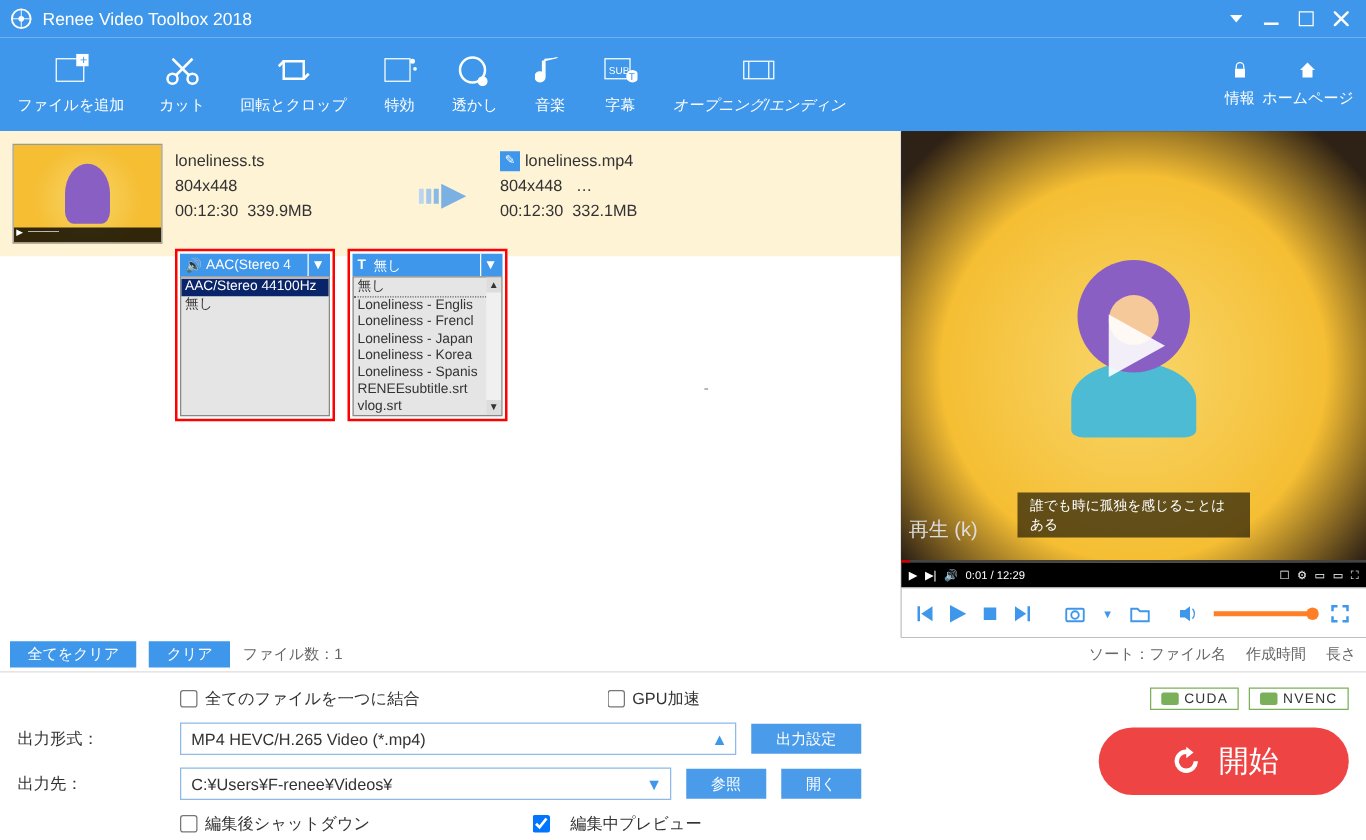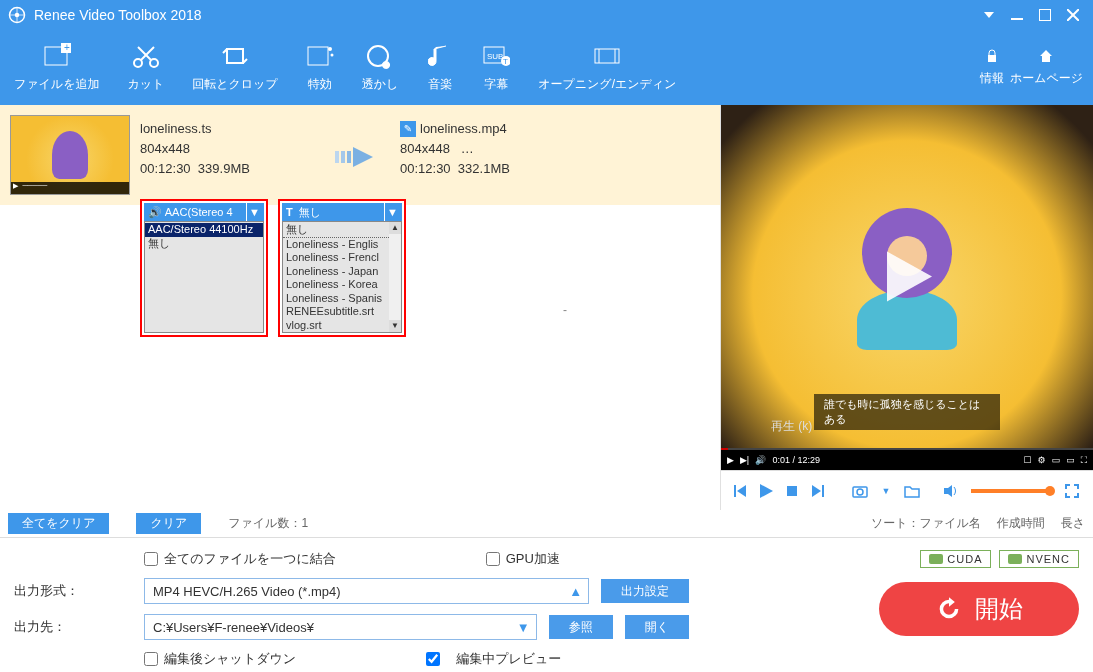--- a/index.html
+++ b/index.html
@@ -8,21 +8,21 @@
 
 .titlebar { height: 30px; background: #3e97ea; display: flex; align-items: center; color: #fff; padding: 0 8px; }
 .titlebar .logo { width: 18px; height: 18px; margin-right: 8px; display:flex; align-items:center; justify-content:center;}
 .titlebar .title { flex: 1; font-size: 14px; }
 .titlebar .winbtn { width: 24px; height: 24px; display: flex; align-items: center; justify-content: center; cursor: pointer; margin-left: 4px; }
 
 
 .toolbar { height: 75px; background: #3e97ea; display: flex; align-items: center; color: #fff; }
 .tool-item { display: flex; flex-direction: column; align-items: center; justify-content: center; height: 100%; padding: 0 14px; cursor: pointer; font-size: 12px; }
 .tool-item .icon { width: 28px; height: 28px; margin-bottom: 6px; display:flex; align-items:center; justify-content:center; }
-.tool-item.wide { min-width: 130px; }
+.tool-item.wide { min-width: 130px; font-style: italic; }
 .toolbar .spacer { flex: 1; }
 .toolbar .right-links { display: flex; align-items:center; gap: 6px; padding-right: 10px; font-size: 12px; }
 .right-links .lnk { display:flex; align-items:center; gap:4px; cursor:pointer;flex-direction:column; }
 
 
 .main { display: flex; height: 405px; }
 .file-area { flex: 1; background: #fff; position: relative; border-right: 1px solid #e0e0e0;}
 .file-row { display: flex; padding: 10px 10px 0 10px; background: #fff3d6; height: 100px;}
 .thumb { width: 120px; height: 80px; background: #f5be33; border: 1px solid #999; position: relative; overflow:hidden; }
 .thumb-inner { width:100%; height:100%; background: radial-gradient(circle at 50% 55%, #f8d66a 0%, #f5be33 60%); display:flex; align-items:center; justify-content:center; }
@@ -52,33 +52,33 @@
 
 .preview { width: 372px; background: #000; position: relative; }
 .preview-img { position:absolute; top:0; left:0; right:0; bottom:60px; background: radial-gradient(circle at 50% 55%, #f8d66a 0%, #f5be33 58%, #2e2115 90%); display:flex; align-items:center; justify-content:center; }
 .preview-person { width:120px; height:160px; position:relative; margin-top:20px;}
 .preview-person .head { width:90px; height:90px; background:#8a5fc4; border-radius:50%; margin:0 auto; position:relative;}
 .preview-person .face { width:40px; height:40px; background:#f5c99a; border-radius:50%; position:absolute; top:28px; left:25px;}
 .preview-person .body { width:100px; height:60px; background:#4ebbd4; border-radius:50% 50% 10% 10%; margin:-8px auto 0;}
 .play-overlay { position:absolute; top:50%; left:50%; transform:translate(-50%,-50%); }
 .play-overlay svg { fill:#fff; opacity:0.9; }
 .preview-sub { position:absolute; bottom:80px; left:50%; transform:translateX(-50%); background:rgba(0,0,0,0.6); color:#fff; font-size:11px; padding:3px 10px; }
-.preview-label { position:absolute; bottom:75px; left:6px; color:#ddd; font-size:12px;margin-left:44px; }
+.preview-label { position:absolute; bottom:75px; left:6px; color:#ddd; font-size:16px; }
 .preview-ytbar { position:absolute; bottom:40px; left:0; right:0; height:20px; display:flex; align-items:center; padding:0 6px; font-size:9px; color:#fff; gap:6px;}
 .preview-ytbar .progress { position:absolute; top:-2px; left:0; right:0; height:2px; background:#444;}
 .preview-ytbar .progress .fill { height:100%; width:2%; background:#c00;}
 .preview-ytbar .ri { margin-left:auto; display:flex; gap:6px;}
 
 .preview-controls { position:absolute; bottom:0; left:0; right:0; height: 40px; background:#fff; display:flex; align-items:center; padding: 0 8px; gap:4px; border-top:1px solid #ddd;}
 .preview-controls .pc-btn { width:22px; height:22px; display:flex; align-items:center; justify-content:center; cursor:pointer; color:#3e97ea;}
 .preview-controls .vol-slider { flex:0 0 80px; height:4px; background:#ff7f27; position:relative; margin:0 6px;}
 .preview-controls .vol-slider .knob { position:absolute; right:-4px; top:-3px; width:10px; height:10px; border-radius:50%; background:#ff7f27;}
 
 
-.footer-bar { height: 28px; display:flex; align-items:center; padding: 0 8px; background:#fff; border-bottom:1px solid #ddd; font-size:12px; color:#666; gap:27px;}
+.footer-bar { height: 28px; display:flex; align-items:center; padding: 0 8px; background:#fff; border-bottom:1px solid #ddd; font-size:12px; color:#666; gap:10px;}
 .footer-bar .fbtn { background:#3e97ea; color:#fff; padding: 2px 14px; cursor:pointer; font-size:12px;}
 .footer-bar .sort-group { margin-left:auto; display:flex; gap:16px; color:#666;}
 
 
 .settings { padding: 12px 14px; display:grid; grid-template-columns: 120px 1fr 380px; grid-template-rows: auto auto auto auto; gap:10px 10px; align-items:center; font-size:13px; color:#333; height:135px;}
 .settings .chk { display:flex; align-items:center; gap:6px; }
 .settings .chk input { width:14px; height:14px; }
 .settings .sel-row { display:flex; align-items:center; gap:6px; }
 .sel { flex:1; border:1px solid #8db9e8; height:26px; display:flex; align-items:center; padding:0 8px; background:#fff; position:relative; color:#333;}
 .sel .tri { position:absolute; right:6px; color:#3e97ea; }

